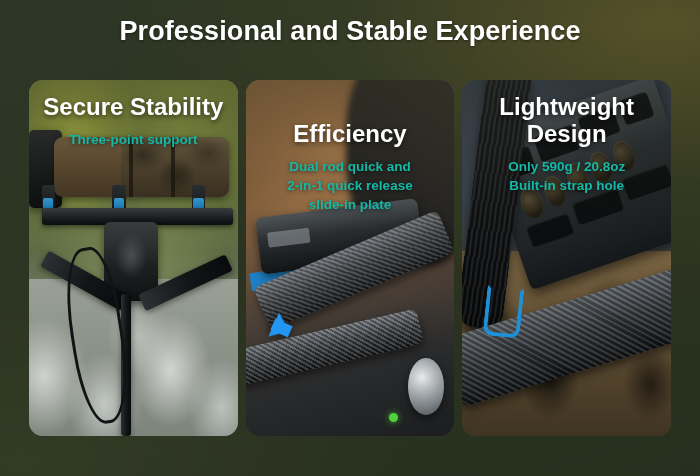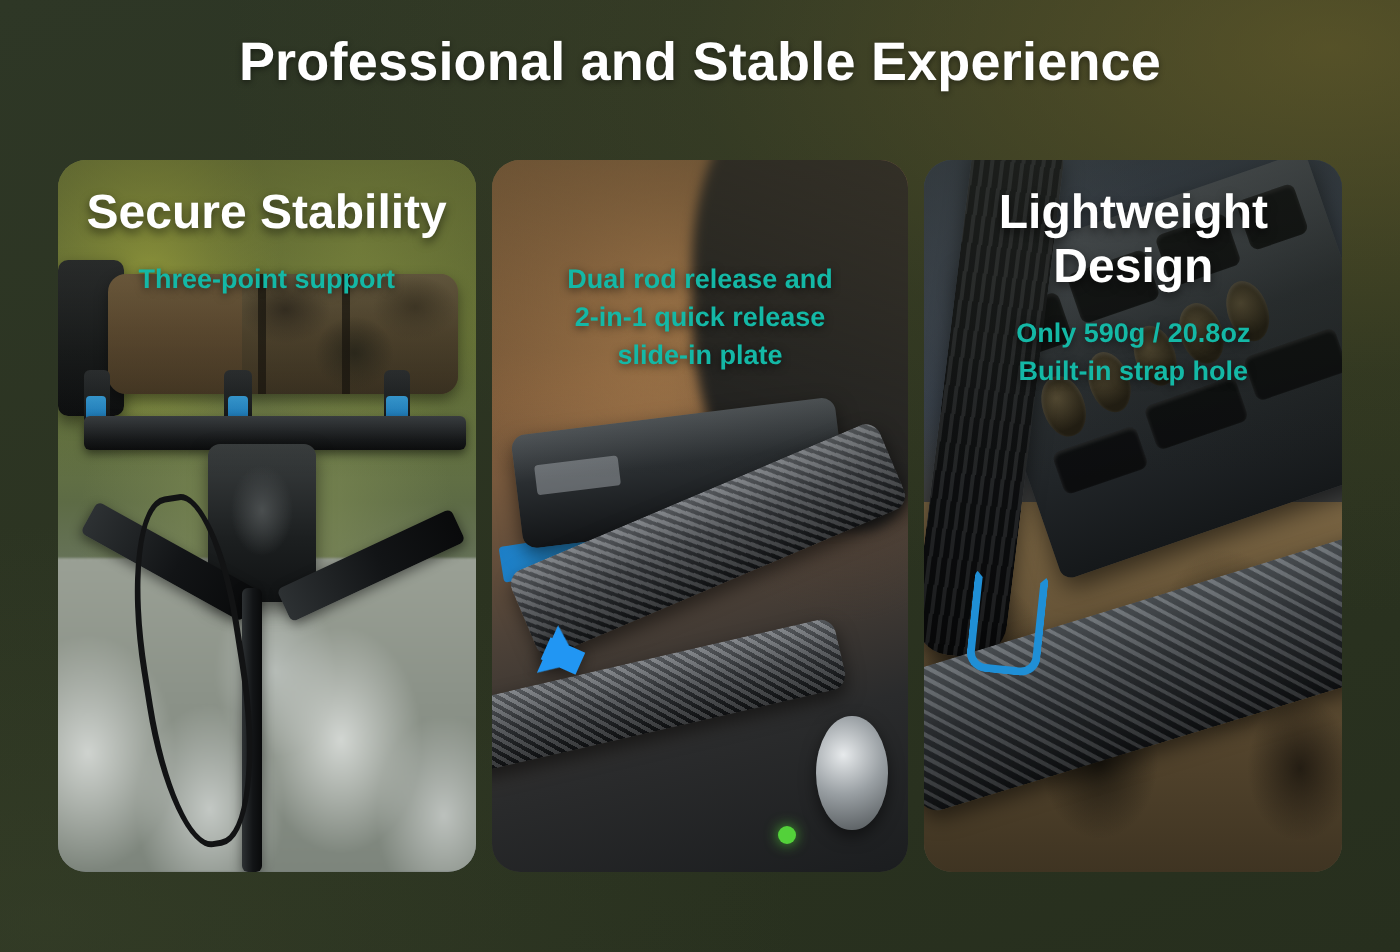--- a/index.html
+++ b/index.html
@@ -446,23 +446,24 @@
         <div class="rod rod-a"></div>
         <div class="rod rod-b"></div>
         <div class="arrow-blue"></div>
         <div class="knob"></div>
         <div class="green-dot"></div>
       </div>
       <div class="scrim"></div>
       <div class="card-text">
         <div class="card-heading">
           <br>
+          <span>Efficiency</span>
         </div>
         <div class="card-body">
-          <span>Dual rod release and</span>
+          <span>Dual rod quick and</span>
           <span>2-in-1 quick release</span>
           <span>slide-in plate</span>
         </div>
       </div>
     </div>
 
     <div class="card">
       <div class="card-photo photo3">
         <div class="camo-bg"></div>
         <div class="rail-plate">

